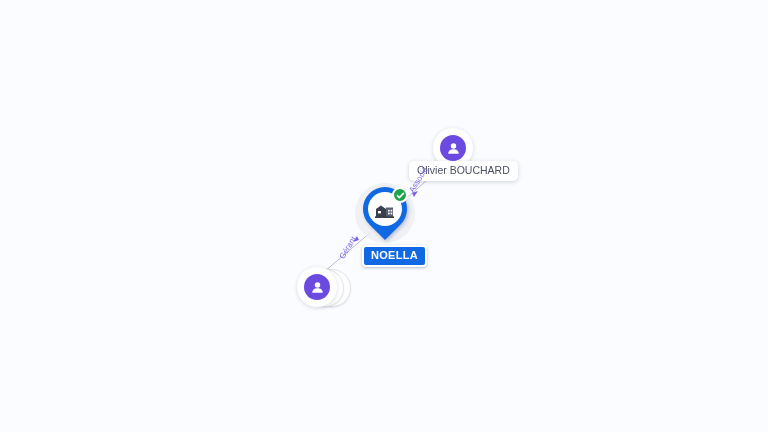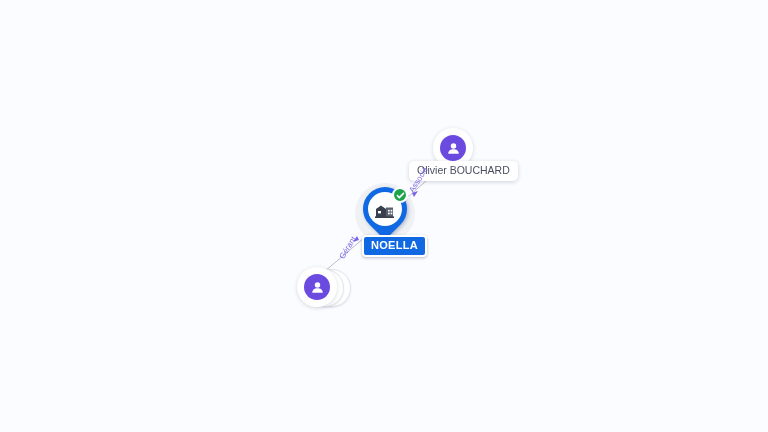--- a/index.html
+++ b/index.html
@@ -85,21 +85,21 @@
     display: flex;
     align-items: center;
     justify-content: center;
     box-sizing: border-box;
   }
   .verified-badge svg { display: block; }
 
   .company-label {
     position: absolute;
     left: 362px;
-    top: 235px;
+    top: 245px;
     background: #1168e3;
     color: #ffffff;
     font-size: 11px;
     font-weight: bold;
     letter-spacing: .3px;
     padding: 3px 7px 4px 7px;
     border-radius: 4px;
     border: 2px solid #ffffff;
     box-shadow: 0 1px 3px rgba(20,40,90,.30);
     white-space: nowrap;

